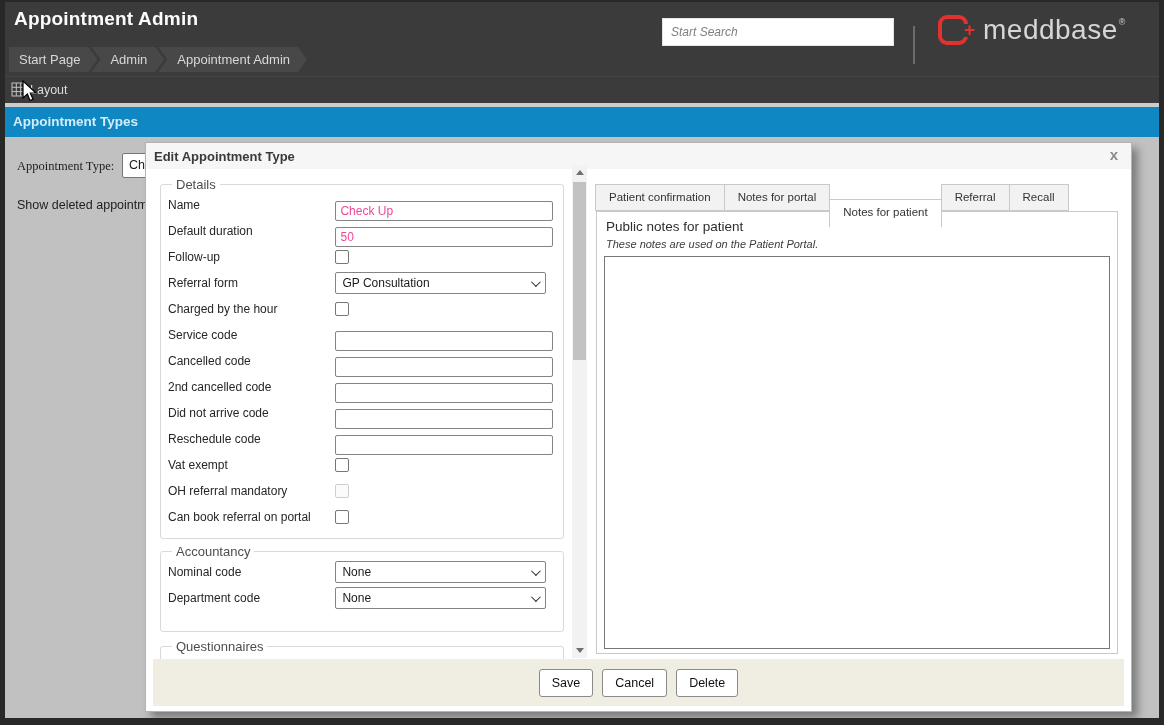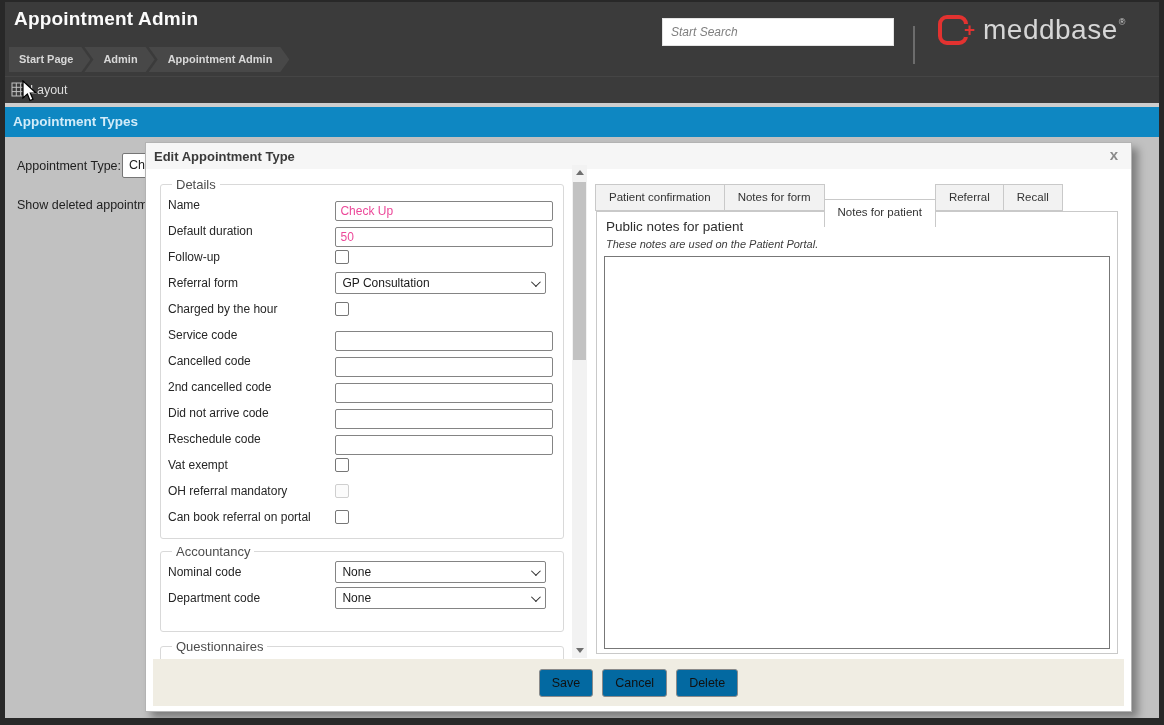--- a/index.html
+++ b/index.html
@@ -23,38 +23,38 @@
   .brand { position:absolute; left:930px; top:10px; display:flex; align-items:center; }
   .brand-icon { position:relative; width:36px; height:36px; }
   .brand-ring { position:absolute; left:3px; top:3px; width:30px; height:30px; border:4px solid #e23230; border-radius:9px; }
   .brand-gap { position:absolute; right:-2px; top:12px; width:9px; height:13px; background:#3b3b3b; }
   .brand-plus { position:absolute; right:-4px; top:8px; color:#e23230; font-size:19px; font-weight:bold; line-height:19px; }
   .brand-name { margin-left:12px; font-size:28px; color:#d6d6d6; letter-spacing:.5px; }
   .brand-reg { font-size:9px; color:#d6d6d6; vertical-align:14px; margin-left:1px; }
 
   
   .crumbs { position:absolute; left:4px; top:45px; display:flex; height:25px; }
-  .crumb { background:#484848; color:#d8d8d8; font-size:11px; line-height:25px;
+  .crumb { background:#484848; color:#d8d8d8; font-size:13px; line-height:25px;
     padding:0 17px 0 19px; margin-left:-6px;
-    clip-path:polygon(0 0, calc(100% - 9px) 0, 100% 50%, calc(100% - 9px) 100%, 0 100%, 9px 50%);font-weight:bold; }
+    clip-path:polygon(0 0, calc(100% - 9px) 0, 100% 50%, calc(100% - 9px) 100%, 0 100%, 9px 50%); }
   .crumb.first { margin-left:0; padding-left:10px;
     clip-path:polygon(0 0, calc(100% - 9px) 0, 100% 50%, calc(100% - 9px) 100%, 0 100%); }
 
   
   .layout-row { position:absolute; left:0; top:74px; width:100%; height:27px; border-top:1px solid #454545; }
   .grid-icon { position:absolute; left:6px; top:5px; }
   .layout-label { position:absolute; left:25px; top:6px; font-size:12.5px; color:#dddddd; }
   .cursor-icon { position:absolute; left:16px; top:78px; z-index:50; }
 
   .gap-strip { position:absolute; left:0; top:101px; width:1157px; height:4px; background:#cdcdcd; }
   .blue-bar { position:absolute; left:0; top:105px; width:1157px; height:30px; background:#0e87c2; }
   .blue-bar-title { font-size:13.5px; font-weight:600; color:#d2ecf9; line-height:30px; padding-left:8px; }
 
   
-  .bg-label-1 { position:absolute; left:12px; top:157px; font-size:12.5px; color:#1e1e1e; }
+  .bg-label-1 { position:absolute; left:12px; top:157px; font-size:12.5px; color:#1e1e1e;font-family:Liberation Serif, serif; }
   .bg-apt-input { position:absolute; left:117px; top:151px; width:150px; height:25px; background:#fff;
     border:1px solid #767676; border-radius:2px; font-size:12.5px; color:#1e1e1e; line-height:23px; padding-left:6px; }
   .bg-label-2 { position:absolute; left:12px; top:196px; font-size:12.5px; color:#1e1e1e; white-space:nowrap; }
 
   
   .dialog { position:absolute; left:140px; top:140px; width:987px; height:570px; background:#fff;
     border:1px solid #b3b3b3; box-shadow:6px 6px 8px rgba(0,0,0,0.35); }
   .dlg-header { position:absolute; left:0; top:0; width:100%; height:26px; background:#f6f6f6; }
   .dlg-title { position:absolute; left:8px; top:6px; font-size:13px; font-weight:bold; color:#3a3a3a; }
   .dlg-close { position:absolute; right:13px; top:3px; font-size:15px; font-weight:bold; color:#8a8a8a; cursor:default; line-height:18px; }
@@ -93,21 +93,21 @@
   .tab.active { background:#fff; border-bottom:none; height:28px; z-index:4;margin-top:15px; }
   .panel { position:absolute; left:450px; top:68px; width:522px; height:443px; background:#fff; border:1px solid #c9c9c9; z-index:1; }
   .panel-heading { position:absolute; left:9px; top:7px; font-size:13.5px; color:#2e2e2e; }
   .panel-sub { position:absolute; left:9px; top:26px; font-size:11px; font-style:italic; color:#3c3c3c; }
   .notes-area { position:absolute; left:7px; top:44px; width:506px; height:393px; border:1px solid #777;
     resize:none; outline:none; font-family:"Liberation Sans",sans-serif; font-size:12px; background:#fff; }
 
   
   .dlg-footer { position:absolute; left:7px; top:516px; width:971px; height:47px; background:#f0ede3; z-index:5;
     display:flex; align-items:center; justify-content:center; gap:9px; }
-  .btn { height:28px; padding:0 12px; background:#0369a1; border:1px solid #8a8a8a; border-radius:3px;
+  .btn { height:28px; padding:0 12px; background:#ffffff; border:1px solid #8a8a8a; border-radius:3px;
     font-size:12.5px; color:#111; font-family:"Liberation Sans",sans-serif; }
 </style>
 </head>
 <body>
 
 <div id="window">
 
   <div class="hdr">
     <div class="app-title">Appointment Admin</div>
     <input class="search-box" type="text" placeholder="Start Search" style="">
@@ -245,21 +245,21 @@
           <div class="tri-up"></div>
         </div>
       <div class="sb-thumb"></div>
       <div class="sb-btn sb-down">
           <div class="tri-down"></div>
         </div>
     </div>
 
     <div class="tabs">
       <div class="tab">Patient confirmation</div>
-      <div class="tab">Notes for form</div>
+      <div class="tab">Notes for portal</div>
       <div class="tab active">Notes for patient</div>
       <div class="tab">Referral</div>
       <div class="tab">Recall</div>
     </div>
 
     <div class="panel">
       <div class="panel-heading">Public notes for patient</div>
       <div class="panel-sub">These notes are used on the Patient Portal.</div>
       <textarea class="notes-area" style=""></textarea>
     </div>

